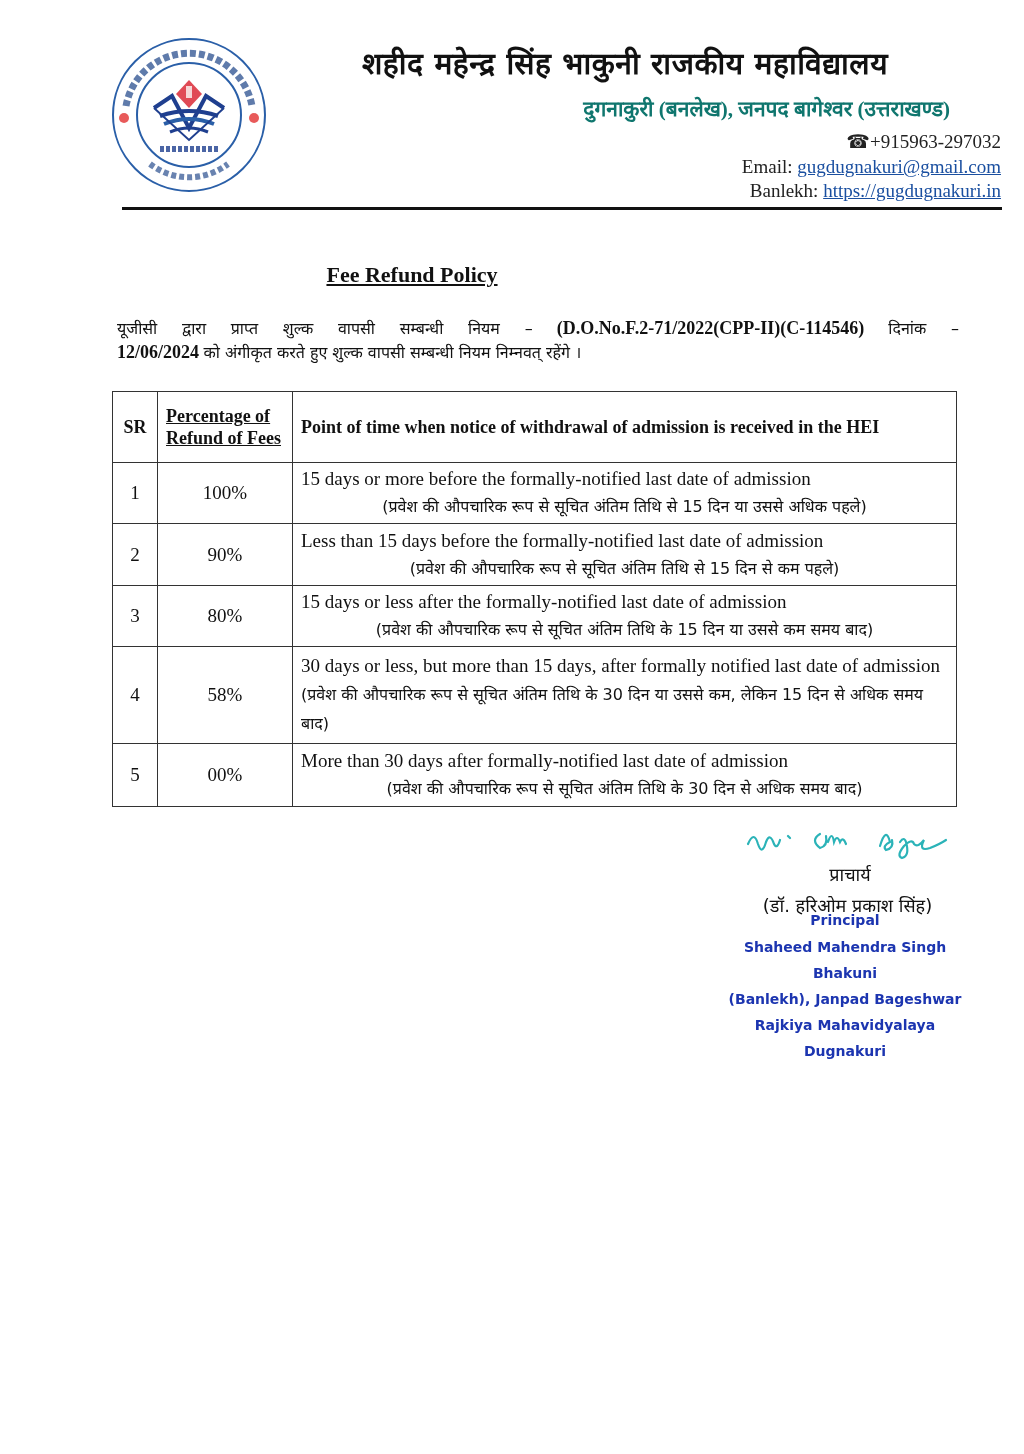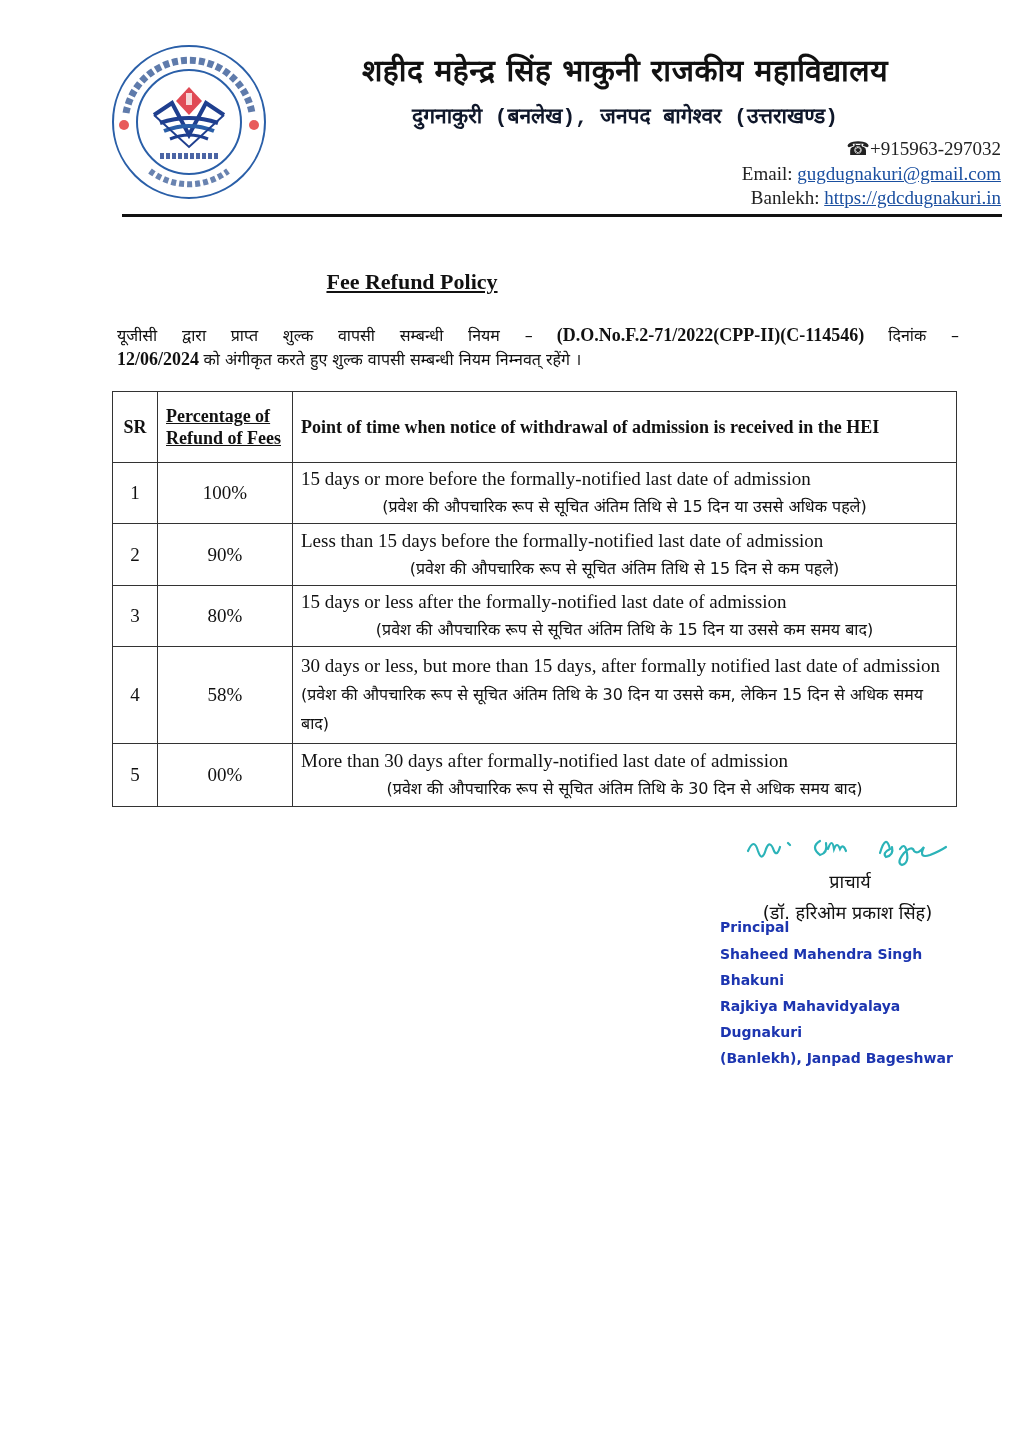--- a/index.html
+++ b/index.html
@@ -1,20 +1,20 @@
 <!DOCTYPE html>
 <html><head>
 <meta charset="utf-8">
 <style>
   html, body { margin: 0; padding: 0; background: #ffffff; }
   body { width: 1024px; height: 1454px; position: relative; overflow: hidden; font-family: "Liberation Serif", serif; color: #111; }
-  .abs { position: absolute; margin-top: 7px; }
+  .abs { position: absolute; }
   .logo { left: 110px; top: 36px; width: 158px; height: 158px; }
   .title-hi { left: 300px; top: 42px; width: 650px; text-align: center; font-family: "DejaVu Sans", sans-serif; font-size: 30px; font-weight: bold; letter-spacing: 0.5px; color: #111; }
-  .subtitle-hi { left: 300px; top: 94px; width: 650px; text-align: center; font-family: Liberation Mono, monospace; font-size: 21px; font-weight: bold; color: #0f172a; }
+  .subtitle-hi { left: 300px; top: 94px; width: 650px; text-align: right; font-family: Liberation Serif, serif; font-size: 21px; font-weight: bold; color: #0f766e; }
   .contact { right: 23px; text-align: right; font-size: 19px; color: #222; }
   .contact a { color: #1a4fa0; text-decoration: underline; }
   .phone { top: 130px; }
   .email { top: 156px; }
   .website { top: 180px; }
   .rule { left: 122px; top: 207px; width: 880px; height: 3px; background: #111; }
   .doc-title { left: 0; width: 824px; top: 262px; text-align: center; font-size: 22px; font-weight: bold; text-decoration: underline; }
   .intro { left: 117px; width: 842px; font-size: 18px; line-height: 32px; }
   .intro .hi { font-family: "DejaVu Sans", sans-serif; font-size: 16px; }
   .intro b { font-family: "Liberation Serif", serif; }
@@ -25,21 +25,21 @@
   table.policy th { font-weight: bold; font-size: 18px; line-height: 22px; }
   th.sr { width: 28px; text-align: center; }
   th.pct { width: 118px; text-align: left; text-decoration: underline; }
   th.point { text-align: left; }
   td.srv, td.pctv { text-align: center; }
   td.desc { line-height: 28px; padding: 3px 8px; }
   td.desc .hi { font-family: "DejaVu Sans", sans-serif; font-size: 16px; text-align: center; }
   .sig { left: 740px; top: 822px; width: 220px; height: 40px; }
   .role-hi { left: 740px; top: 862px; width: 220px; text-align: center; font-family: "DejaVu Sans", sans-serif; font-size: 18px; }
   .name-hi { left: 730px; top: 893px; width: 235px; text-align: center; font-family: "DejaVu Sans", sans-serif; font-size: 18px; }
-  .stamp { left: 720px; top: 912px; width: 250px; font-family: "DejaVu Sans", sans-serif; font-weight: bold; color: #1c35b0; font-size: 14px; line-height: 26px; }
+  .stamp { left: 720px; top: 912px; width: 250px; text-align: center; font-family: "DejaVu Sans", sans-serif; font-weight: bold; color: #1c35b0; font-size: 14px; line-height: 26px; }
 </style>
 </head>
 <body>
 
 <div class="abs logo">
   <svg width="158" height="158" viewBox="0 0 158 158">
     <circle cx="79" cy="79" r="76" fill="none" stroke="#2a5fa8" stroke-width="2"></circle>
     <circle cx="79" cy="79" r="52" fill="none" stroke="#2a5fa8" stroke-width="2"></circle>
     <circle cx="14" cy="82" r="5" fill="#e85a5a"></circle>
     <circle cx="144" cy="82" r="5" fill="#e85a5a"></circle>
@@ -62,21 +62,21 @@
 
 <div class="abs contact phone">
   <span>☎</span><span>+915963-297032</span>
 </div>
 <div class="abs contact email">
   <span>Email:</span>
   <a>gugdugnakuri@gmail.com</a>
 </div>
 <div class="abs contact website">
   <span>Banlekh:</span>
-  <a>https://gdcdugnakuri.in</a>
+  <a>https://gugdugnakuri.in</a>
 </div>
 
 <div class="abs rule"></div>
 
 <div class="abs doc-title">Fee Refund Policy</div>
 
 <div class="abs intro intro1">
   <span class="hi">यूजीसी द्वारा प्राप्त शुल्क वापसी सम्बन्धी नियम –</span>
   <b>(D.O.No.F.2-71/2022(CPP-II)(C-114546)</b>
   <span class="hi">दिनांक –</span>
@@ -141,15 +141,15 @@
     <path d="M 8 22 q 6 -14 10 0 q 4 12 8 -2 q 4 -10 8 2 q 3 6 6 -4 M 48 14 l 2 2" fill="none" stroke="#2bb3b8" stroke-width="2.2" stroke-linecap="round"></path>
     <path d="M 80 12 q -10 6 0 14 q 8 -2 6 -12 M 88 20 q 4 -12 6 0 q 3 -8 6 0 q 3 -6 6 2" fill="none" stroke="#2bb3b8" stroke-width="2.2" stroke-linecap="round"></path>
     <path d="M 140 24 q 6 -20 10 -4 q -8 4 -4 8 q 8 -2 6 -10 M 160 20 q 4 -6 6 0 q 4 14 -4 16 q -6 -2 2 -12 q 8 -8 10 -2 q 4 4 10 -4 q -6 12 6 8 q 10 -4 16 -8" fill="none" stroke="#2bb3b8" stroke-width="2.2" stroke-linecap="round"></path>
   </svg>
 </div>
 <div class="abs role-hi">प्राचार्य</div>
 <div class="abs name-hi">(डॉ. हरिओम प्रकाश सिंह)</div>
 <div class="abs stamp">
   <div style="line-height:16px;">Principal</div>
   <div style="margin-top:6px;">Shaheed Mahendra Singh Bhakuni</div>
+  <div>(Banlekh), Janpad Bageshwar</div>
   <div>Rajkiya Mahavidyalaya Dugnakuri</div>
-  <div>(Banlekh), Janpad Bageshwar</div>
 </div>
 
 </body></html>

